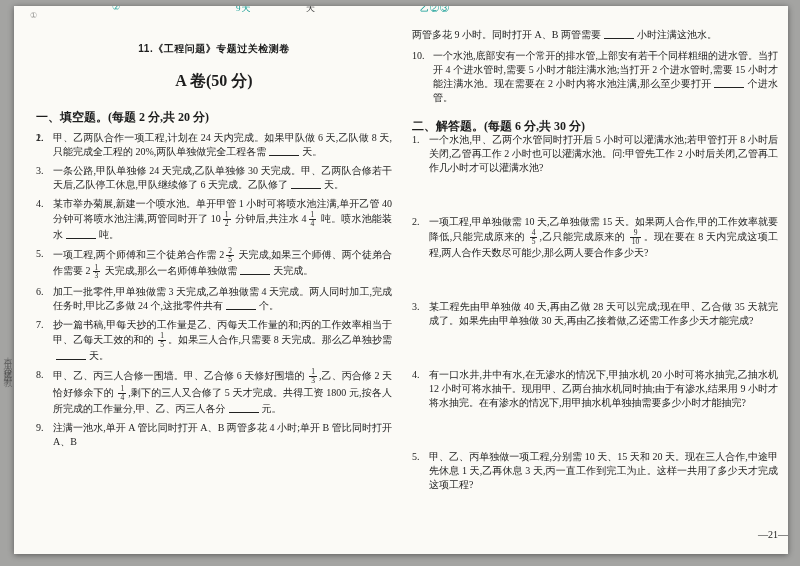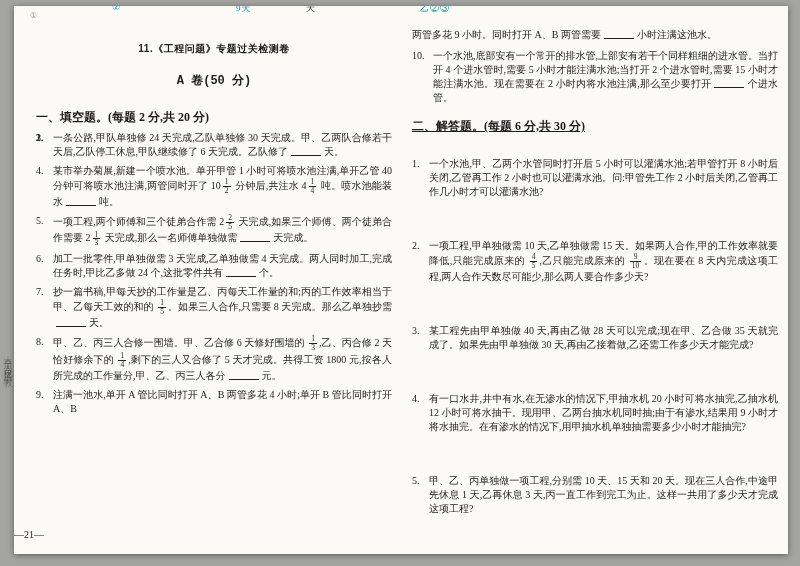--- a/index.html
+++ b/index.html
@@ -13,23 +13,23 @@
     background:#fbfaf6;box-shadow:0 1px 6px rgba(0,0,0,.45);
     overflow:hidden;color:#1d1d1d;
   }
   .col{position:absolute;font-size:10px;line-height:14px;text-align:justify;}
   .col-left{left:22px;top:26px;width:356px;}
   .col-right{left:398px;top:22px;width:366px;}
   .doc-title{
     text-align:center;font-weight:bold;font-size:10px;line-height:18px;margin-top:8px;
     font-family:"Liberation Sans","DejaVu Sans",sans-serif;letter-spacing:.5px;
   }
-  .doc-subtitle{text-align:center;font-weight:bold;font-size:12px;margin-top:16px;font-family:Liberation Mono, monospace;}
+  .doc-subtitle{text-align:center;font-weight:bold;font-size:16px;margin-top:16px;}
   .sec-heading{font-weight:bold;font-size:12px;margin:22px 0 7px;}
-  .col-right .sec-heading{margin:14px 0 24px;text-decoration:underline;}
+  .col-right .sec-heading{margin:14px 0 0;}
   .q-item{position:relative;padding-left:17px;margin-bottom:5px;}
   .q-fill-right .q-item{padding-left:21px;}
   .q-no{position:absolute;left:0;top:0;}
   .q-cont{margin-bottom:7px;}
   .q-gap .q-item{margin-bottom:40px;}
   .q-gap .q-item:last-child{margin-bottom:0;}
   .blank{
     display:inline-block;border-bottom:1px solid #222;height:9px;
     vertical-align:-1px;margin:0 3px;
   }
@@ -45,21 +45,21 @@
   .frag-1{left:98px;}
   .frag-2{left:222px;text-align:right;}
   .frag-3{left:292px;}
   .frag-4{left:406px;}
   .corner-mark{position:absolute;left:16px;top:5px;font-size:8px;color:rgba(60,60,60,.55);}
   .margin-stamp{
     position:absolute;left:0px;top:350px;width:14px;
     writing-mode:vertical-rl;font-size:9px;letter-spacing:3px;
     color:rgba(45,45,45,.45);
   }
-  .page-no{position:absolute;bottom:14px;left:0;width:100%;text-align:left;font-size:10px;color:#1d1d1d;}
+  .page-no{position:absolute;bottom:14px;left:0;width:100%;text-align:right;font-size:10px;color:#1d1d1d;}
 </style>
 </head>
 <body>
 
 <div class="margin-stamp">本日人审优筑中教</div>
 
 <div class="paper">
 
   <span class="corner-mark">①</span>
 
@@ -67,21 +67,21 @@
   <span class="frag teal frag-2">9天</span>
   <span class="frag dark frag-3">天</span>
   <span class="frag teal frag-4">乙②③</span>
 
   <div class="col col-left">
     <div class="doc-title">11.《工程问题》专题过关检测卷</div>
     <div class="doc-subtitle">A 卷(50 分)</div>
     <div class="sec-heading">一、填空题。(每题 2 分,共 20 分)</div>
     <div>
         <div class="q-item"><span class="q-no">1.</span></div>
-        <div class="q-item"><span class="q-no">2.</span></div>
+        <div class="q-item"><span class="q-no">2.</span><span class="q-body">甲、乙两队合作一项工程,计划在 24 天内完成。如果甲队做 6 天,乙队做 8 天,只能完成全工程的 20%,两队单独做完全工程各需<span class="blank" style="width: 30px;"></span>天。</span></div>
         <div class="q-item"><span class="q-no">3.</span><span class="q-body">一条公路,甲队单独修 24 天完成,乙队单独修 30 天完成。甲、乙两队合修若干天后,乙队停工休息,甲队继续修了 6 天完成。乙队修了<span class="blank" style="width: 30px;"></span>天。</span></div>
         <div class="q-item"><span class="q-no">4.</span><span class="q-body">某市举办菊展,新建一个喷水池。单开甲管 1 小时可将喷水池注满,单开乙管 40 分钟可将喷水池注满,两管同时开了 10<span class="frac"><span class="fnum">1</span><span class="fden">2</span></span> 分钟后,共注水 4<span class="frac"><span class="fnum">1</span><span class="fden">4</span></span> 吨。喷水池能装水<span class="blank" style="width: 30px;"></span>吨。</span></div>
         <div class="q-item"><span class="q-no">5.</span><span class="q-body">一项工程,两个师傅和三个徒弟合作需 2<span class="frac"><span class="fnum">2</span><span class="fden">5</span></span> 天完成,如果三个师傅、两个徒弟合作需要 2<span class="frac"><span class="fnum">1</span><span class="fden">3</span></span> 天完成,那么一名师傅单独做需<span class="blank" style="width: 30px;"></span>天完成。</span></div>
         <div class="q-item"><span class="q-no">6.</span><span class="q-body">加工一批零件,甲单独做需 3 天完成,乙单独做需 4 天完成。两人同时加工,完成任务时,甲比乙多做 24 个,这批零件共有<span class="blank" style="width: 30px;"></span>个。</span></div>
         <div class="q-item"><span class="q-no">7.</span><span class="q-body">抄一篇书稿,甲每天抄的工作量是乙、丙每天工作量的和;丙的工作效率相当于甲、乙每天工效的和的 <span class="frac"><span class="fnum">1</span><span class="fden">5</span></span>。如果三人合作,只需要 8 天完成。那么乙单独抄需<span class="blank" style="width: 30px;"></span>天。</span></div>
         <div class="q-item"><span class="q-no">8.</span><span class="q-body">甲、乙、丙三人合修一围墙。甲、乙合修 6 天修好围墙的 <span class="frac"><span class="fnum">1</span><span class="fden">3</span></span>,乙、丙合修 2 天恰好修余下的 <span class="frac"><span class="fnum">1</span><span class="fden">4</span></span>,剩下的三人又合修了 5 天才完成。共得工资 1800 元,按各人所完成的工作量分,甲、乙、丙三人各分<span class="blank" style="width: 30px;"></span>元。</span></div>
         <div class="q-item"><span class="q-no">9.</span><span class="q-body">注满一池水,单开 A 管比同时打开 A、B 两管多花 4 小时;单开 B 管比同时打开 A、B</span></div>
       </div>
   </div>
 

